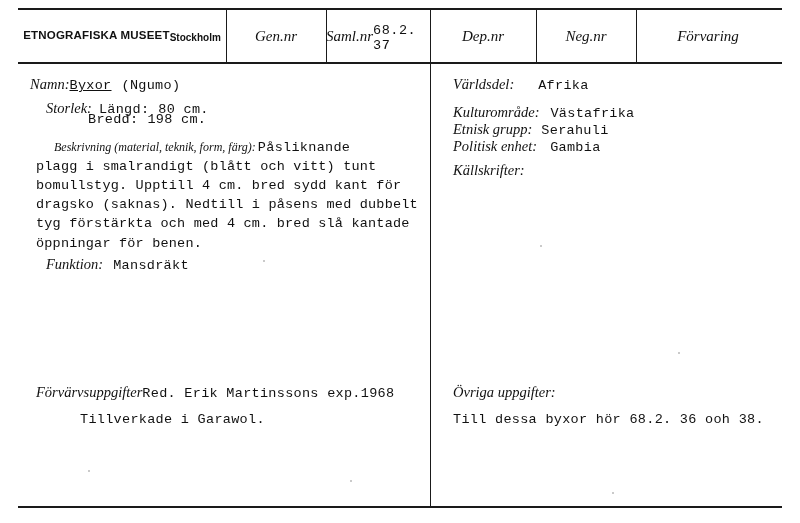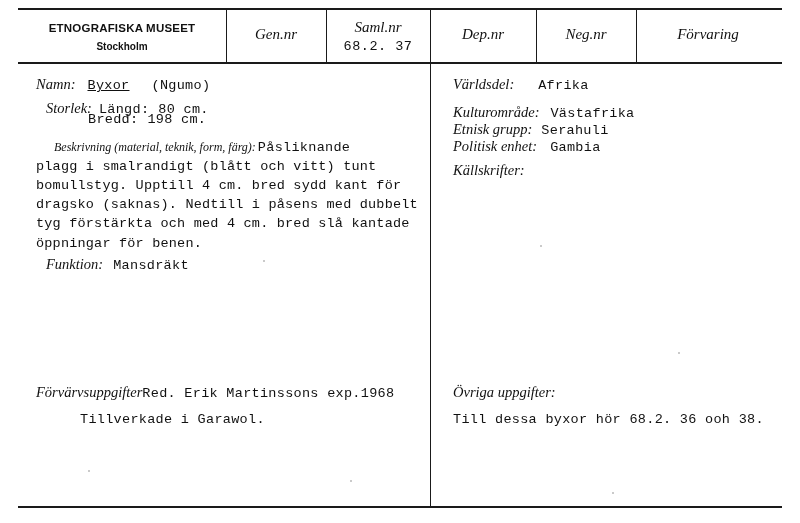--- a/index.html
+++ b/index.html
@@ -35,21 +35,21 @@
     box-sizing: border-box;
   }
   .hcell {
     position: absolute;
     top: 0;
     height: 52px;
     box-sizing: border-box;
     display: flex;
     align-items: center;
     justify-content: center;
-    flex-direction: column;
+    flex-direction: row;
   }
   .vline {
     position: absolute;
     top: 0;
     width: 0;
     border-left: 1.5px solid #1a1a1a;
     height: 52px;
   }
   .museum-name {
     font-family: "Liberation Sans", sans-serif;
@@ -125,21 +125,21 @@
   .val-wrap {
     font-family: "Liberation Mono", monospace;
     font-size: 13.5px;
     letter-spacing: .2px;
     line-height: 1.42;
   }
 
   .row { position: absolute; display: flex; align-items: baseline; }
 
   
-  #namn-row      { left: 18px;  top: 12px; gap: 12px; }
+  #namn-row      { left: 12px;  top: 12px; }
   #namn-row .underline {
     text-decoration: underline;
   }
   #storlek-row   { left: 28px;  top: 36px; }
   #bredd-row     { left: 70px;  top: 48px; }
   #besk-row      { left: 36px;  top: 76px; }
   #besk-body     { left: 18px;  top: 93px; width: 388px; }
   #funktion-row  { left: 28px;  top: 192px; }
   #forv-row      { left: 18px;  top: 320px; }
   #forv-line2    { left: 62px;  top: 348px; }

